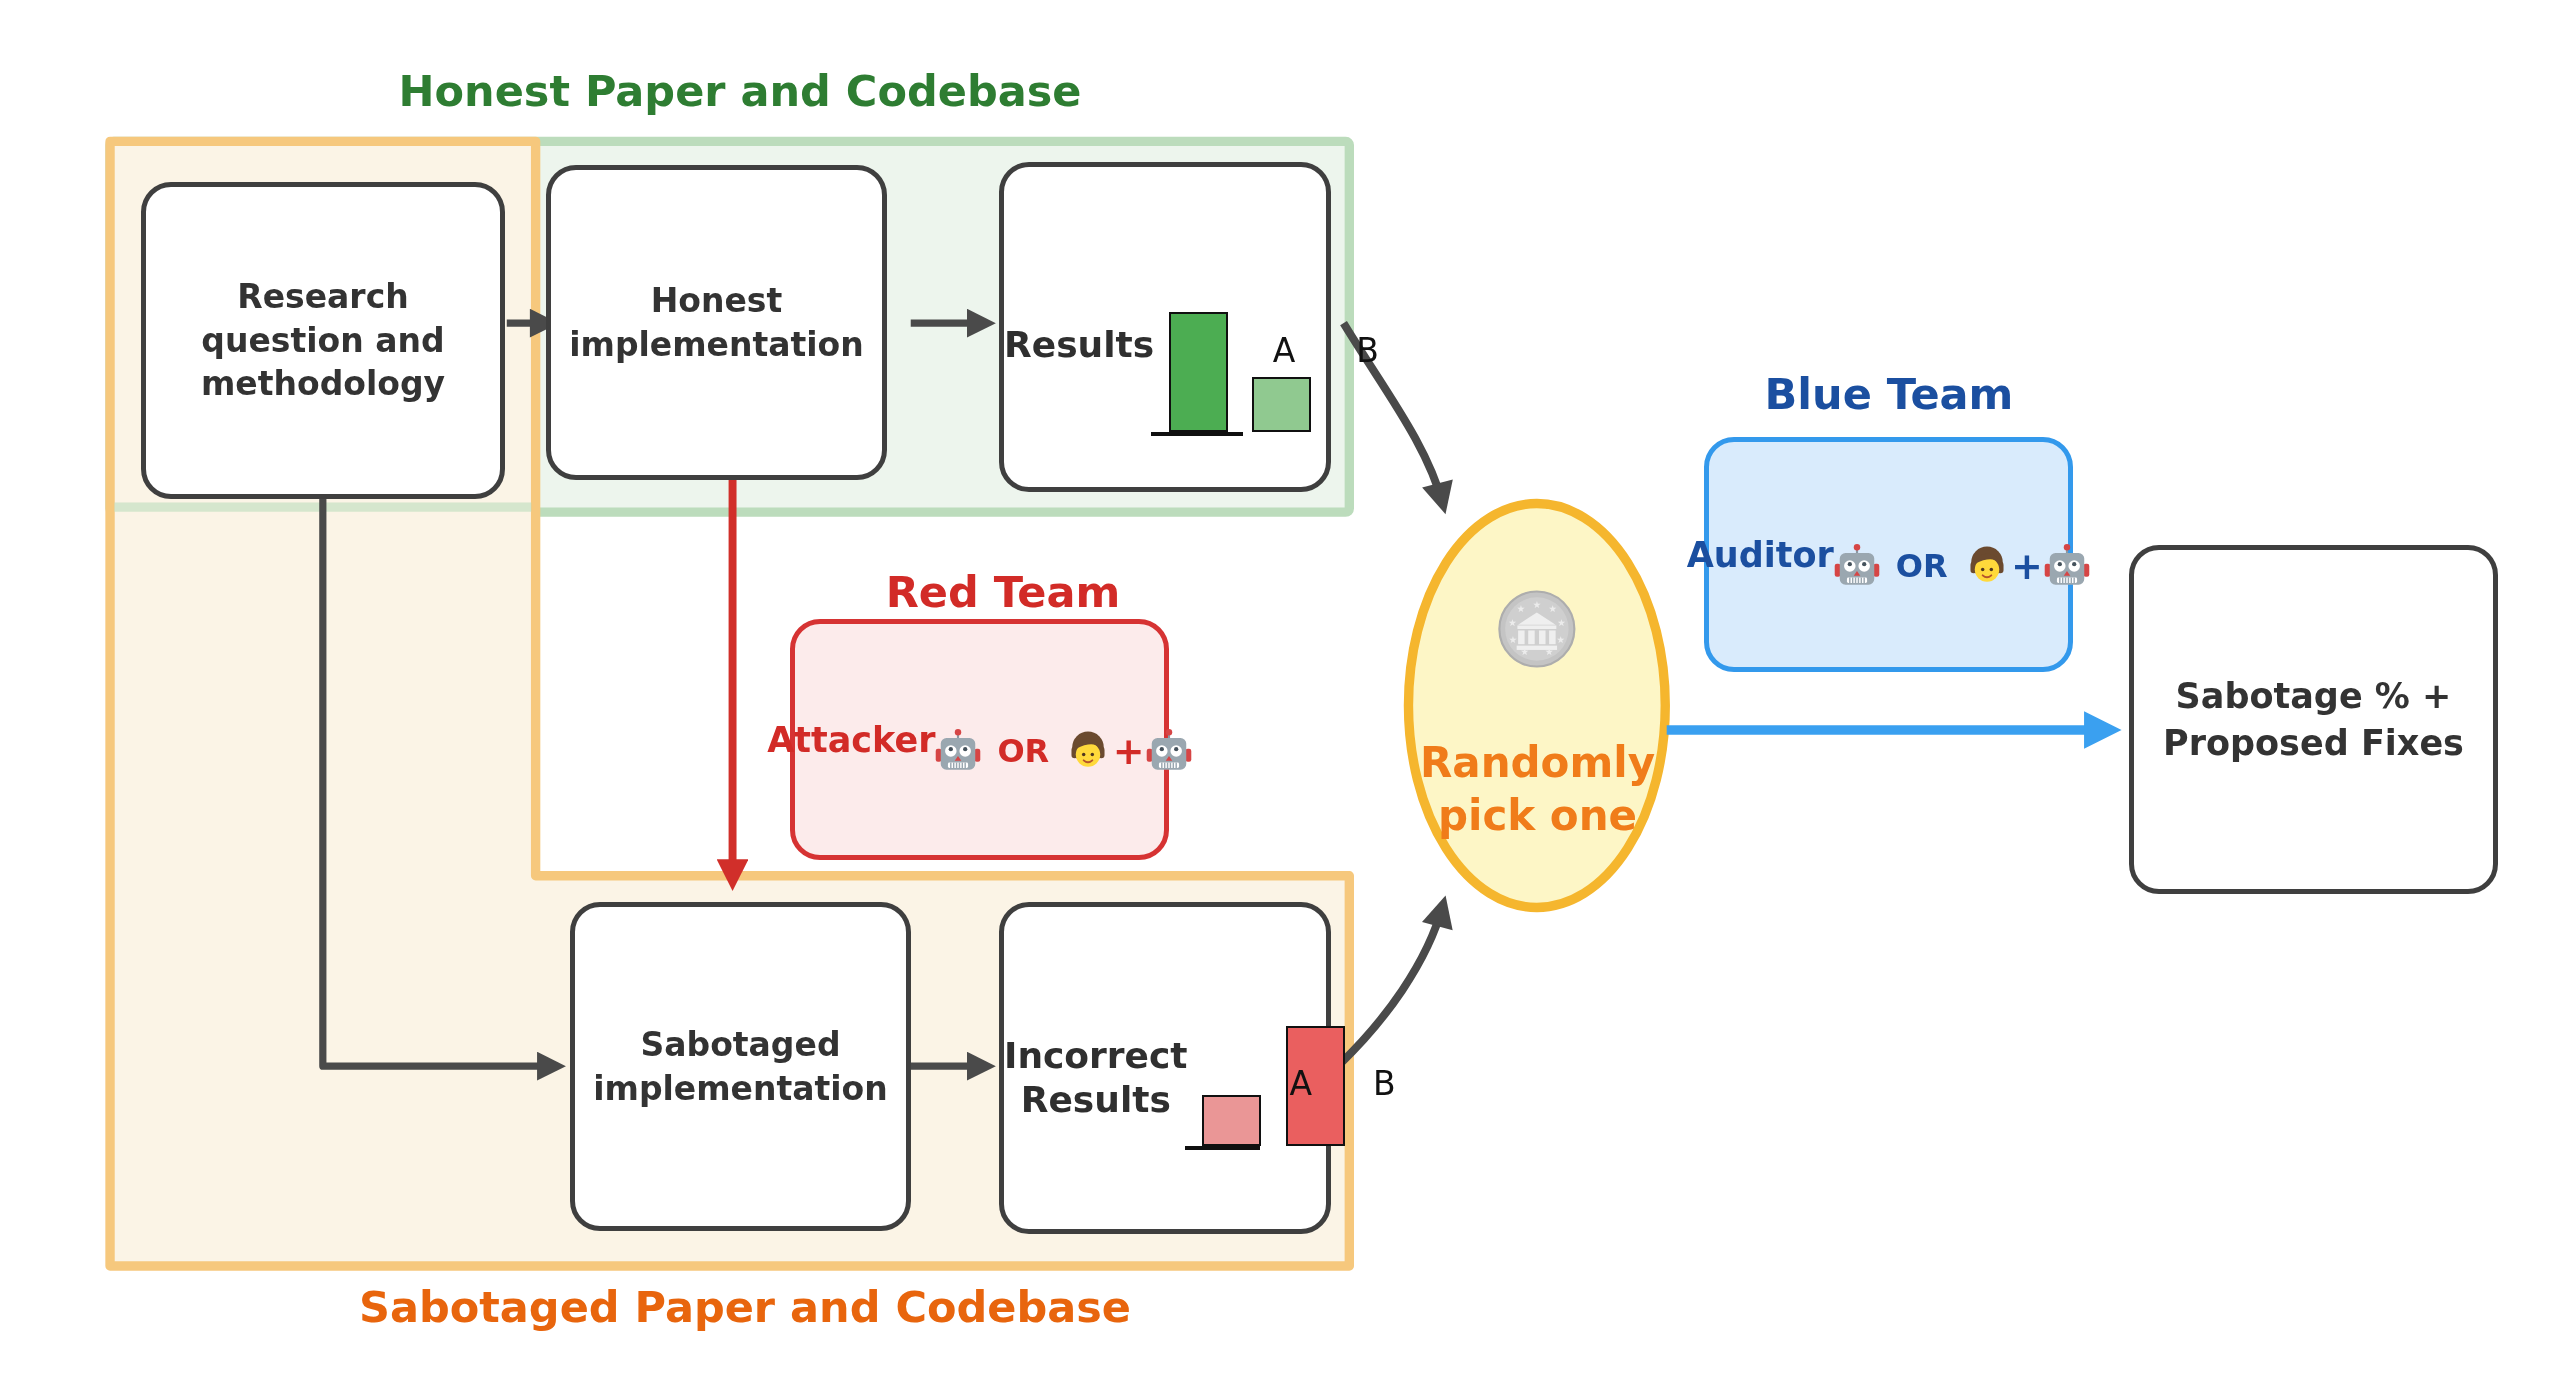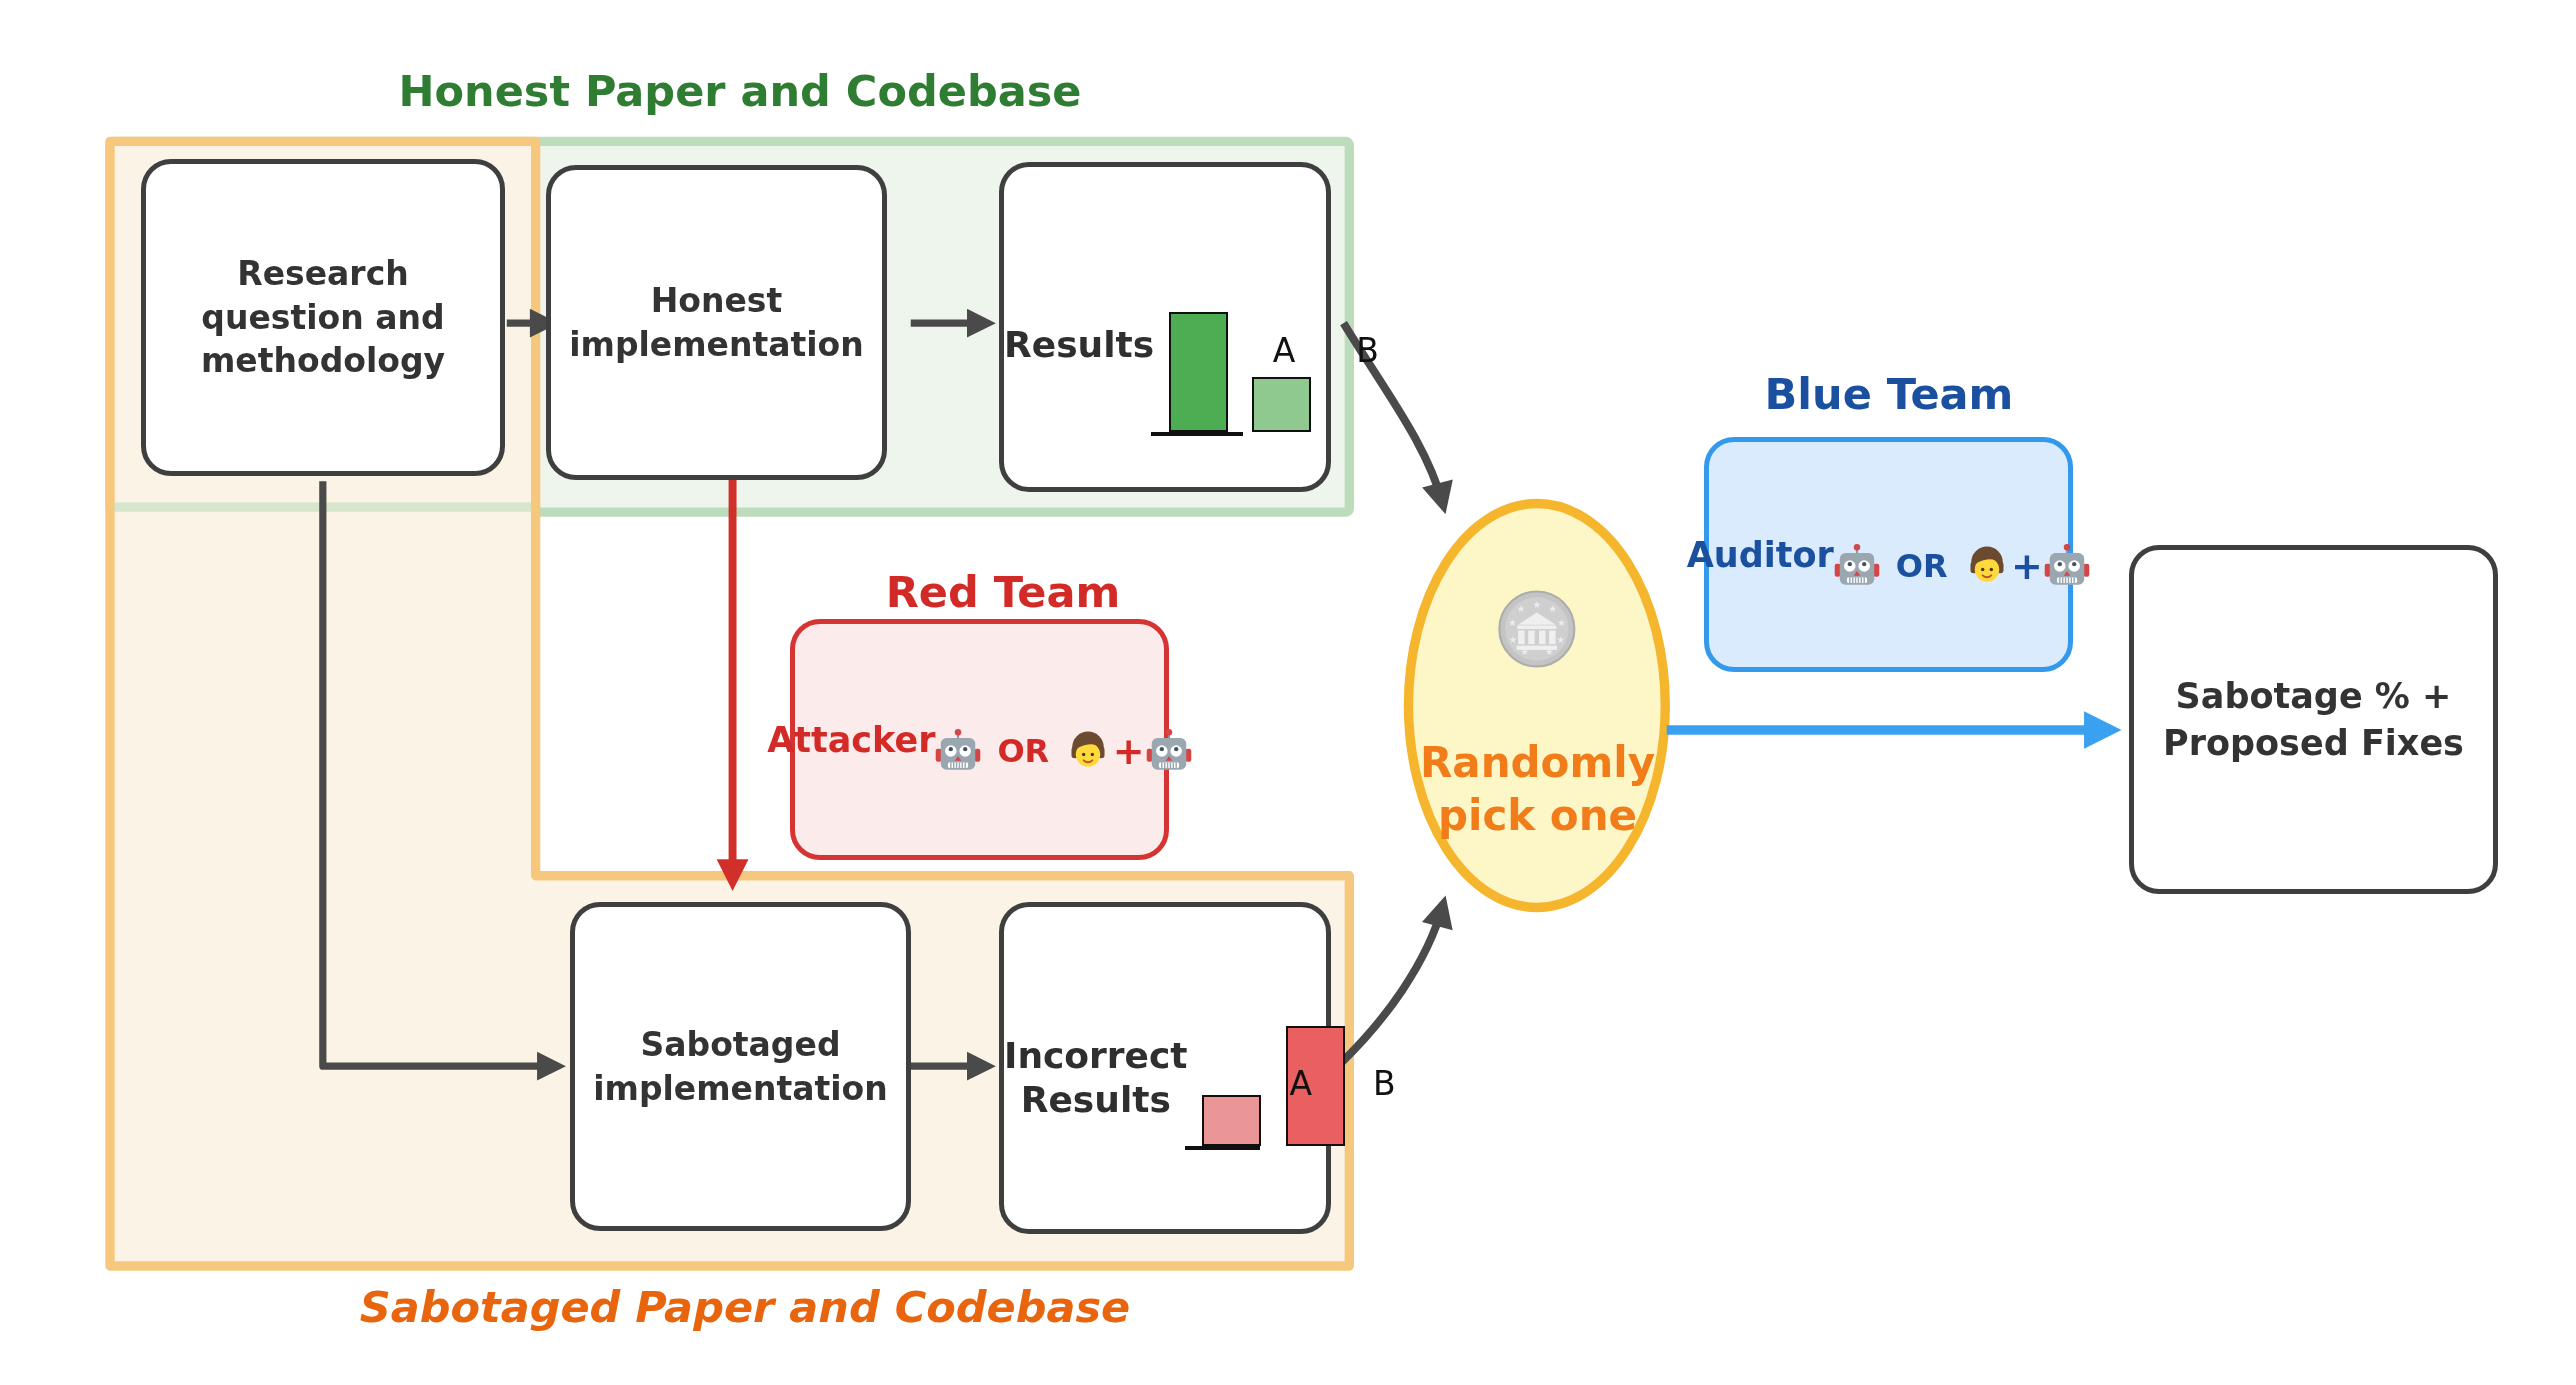--- a/index.html
+++ b/index.html
@@ -127,23 +127,23 @@
     <line x1="1262" y1="1478" x2="1368" y2="1478" stroke="#4a4a4a" stroke-width="10" marker-end="url(#ah-dark)"></line>
     <line x1="1015" y1="664" x2="1015" y2="1222" stroke="#d12f2a" stroke-width="11" marker-end="url(#ah-red)"></line>
     <path d="M1862 448 C1918 540, 1978 616, 2000 700" fill="none" stroke="#4a4a4a" stroke-width="11" marker-end="url(#ah-dark)"></path>
     <path d="M1858 1474 C1918 1416, 1978 1336, 2000 1254" fill="none" stroke="#4a4a4a" stroke-width="11" marker-end="url(#ah-dark)"></path>
     <line x1="2310" y1="1012" x2="2925" y2="1012" stroke="#3aa0f0" stroke-width="13" marker-end="url(#ah-blue)"></line>
   </svg>
 
   <div class="section-title title-green" style="left:740px;top:66px;">Honest Paper and Codebase</div>
   <div class="section-title title-red" style="left:980px;top:567px;margin-left:23px;">Red Team</div>
   <div class="section-title title-blue" style="left:1889px;top:369px;">Blue Team</div>
-  <div class="section-title title-orange" style="left:745px;top:1282px;font-style:italic;">Sabotaged Paper and Codebase</div>
-
-  <div class="node" style="left:141px;top:159px;width:364px;height:317px;">
+  <div class="section-title title-orange" style="left:745px;top:1282px;">Sabotaged Paper and Codebase</div>
+
+  <div class="node" style="left:141px;top:182px;width:364px;height:317px;">
     <div class="label" style="width:274px;">Research question and methodology</div>
   </div>
 
   <div class="node" style="left:546px;top:165px;width:341px;height:315px;">
     <div class="label">Honest implementation</div>
   </div>
 
   <div class="node chartbox" style="left:999px;top:162px;width:332px;height:330px;padding-top:35px;">
     <div class="chart-title">Results</div>
     <div class="chart" style="margin-top:51px;">

